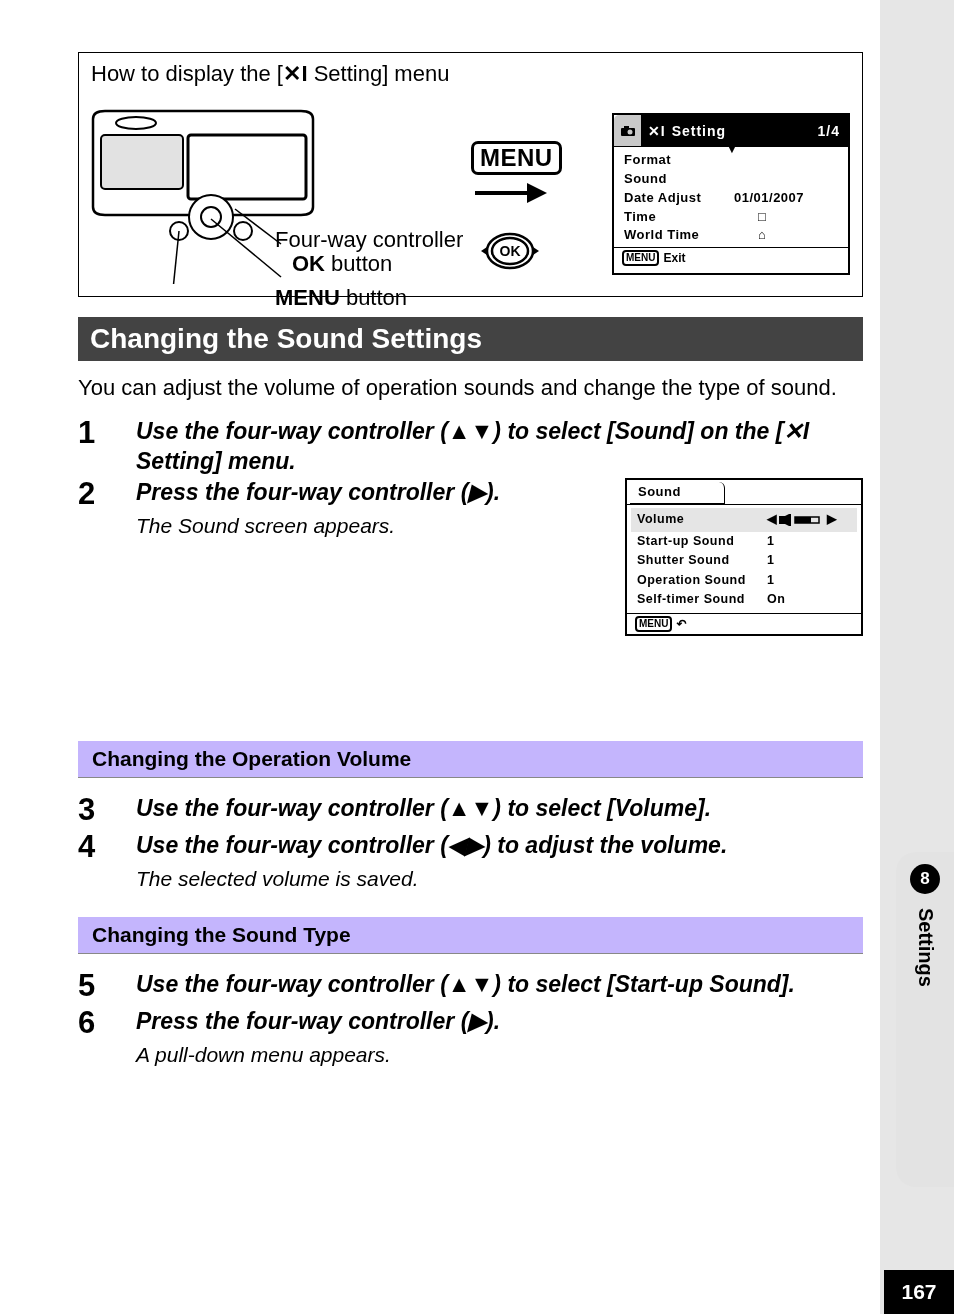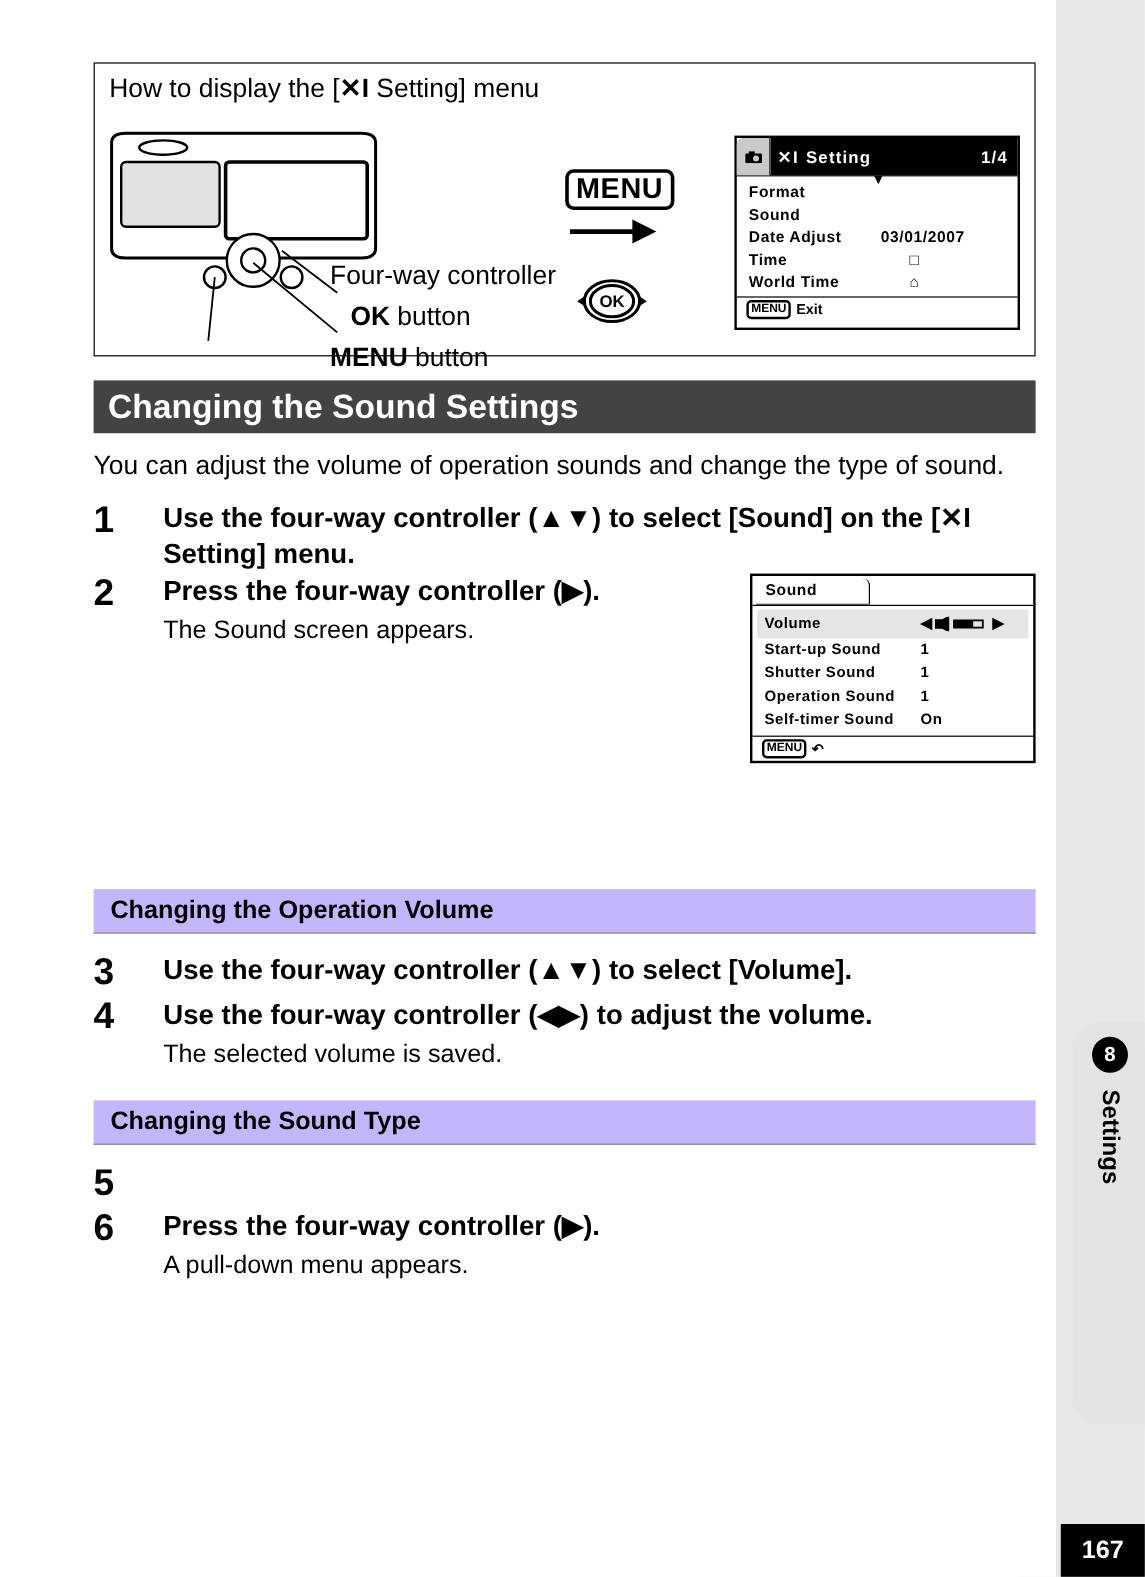--- a/index.html
+++ b/index.html
@@ -47,21 +47,21 @@
   }
   .camera-svg {
     position: absolute;
     left: 0;
     top: 18px;
   }
   .label-line {
     position: absolute;
     font-size: 22px;
   }
-  .lbl-fourway { left: 184px; top: 126px; }
+  .lbl-fourway { left: 184px; top: 136px; }
   .lbl-ok { left: 201px; top: 160px; }
   .lbl-menu { left: 184px; top: 194px; }
   .menu-badge-lg {
     position: absolute;
     left: 380px;
     top: 50px;
     border: 3px solid #000;
     border-radius: 7px;
     padding: 0 6px;
     font-family: Arial, sans-serif;
@@ -173,21 +173,21 @@
     margin-bottom: 6px;
   }
   .step-num {
     font-family: Arial, sans-serif;
     font-weight: bold;
     font-size: 31px;
     width: 58px;
     flex-shrink: 0;
     line-height: 1.0;
   }
-  .step-body { flex: 1; }
+  .step-body { flex: 1; font-style: italic; }
   .step-title {
     font-family: Arial, sans-serif;
     font-weight: bold;
     font-size: 23px;
     line-height: 1.3;
   }
   .step-sub {
     font-size: 21px;
     line-height: 1.35;
     margin-top: 4px;
@@ -358,21 +358,21 @@
             <div class="setting-row">
                 <span class="lab">Format</span>
                 <span></span>
               </div>
             <div class="setting-row">
                 <span class="lab">Sound</span>
                 <span></span>
               </div>
             <div class="setting-row">
                 <span class="lab">Date Adjust</span>
-                <span>03/01/2007</span>
+                <span>01/01/2007</span>
               </div>
             <div class="setting-row">
                 <span class="lab">Time</span>
                 <span style="padding-left:24px;">□</span>
               </div>
             <div class="setting-row">
                 <span class="lab">World Time</span>
                 <span style="padding-left:24px;">⌂</span>
               </div>
           </div>
@@ -461,20 +461,23 @@
       <div class="step-body">
         <div class="step-title">Use the four-way controller (◀▶) to adjust the volume.</div>
         <div class="step-sub">The selected volume is saved.</div>
       </div>
     </div>
 
     <div class="sub-head">Changing the Sound Type</div>
 
     <div class="step">
       <div class="step-num">5</div>
+      <div class="step-body">
+          <div class="step-title">Use the four-way controller (▲▼) to select [Start-up Sound].</div>
+        </div>
     </div>
 
     <div class="step">
       <div class="step-num">6</div>
       <div class="step-body">
         <div class="step-title">Press the four-way controller (▶).</div>
         <div class="step-sub">A pull-down menu appears.</div>
       </div>
     </div>
 

